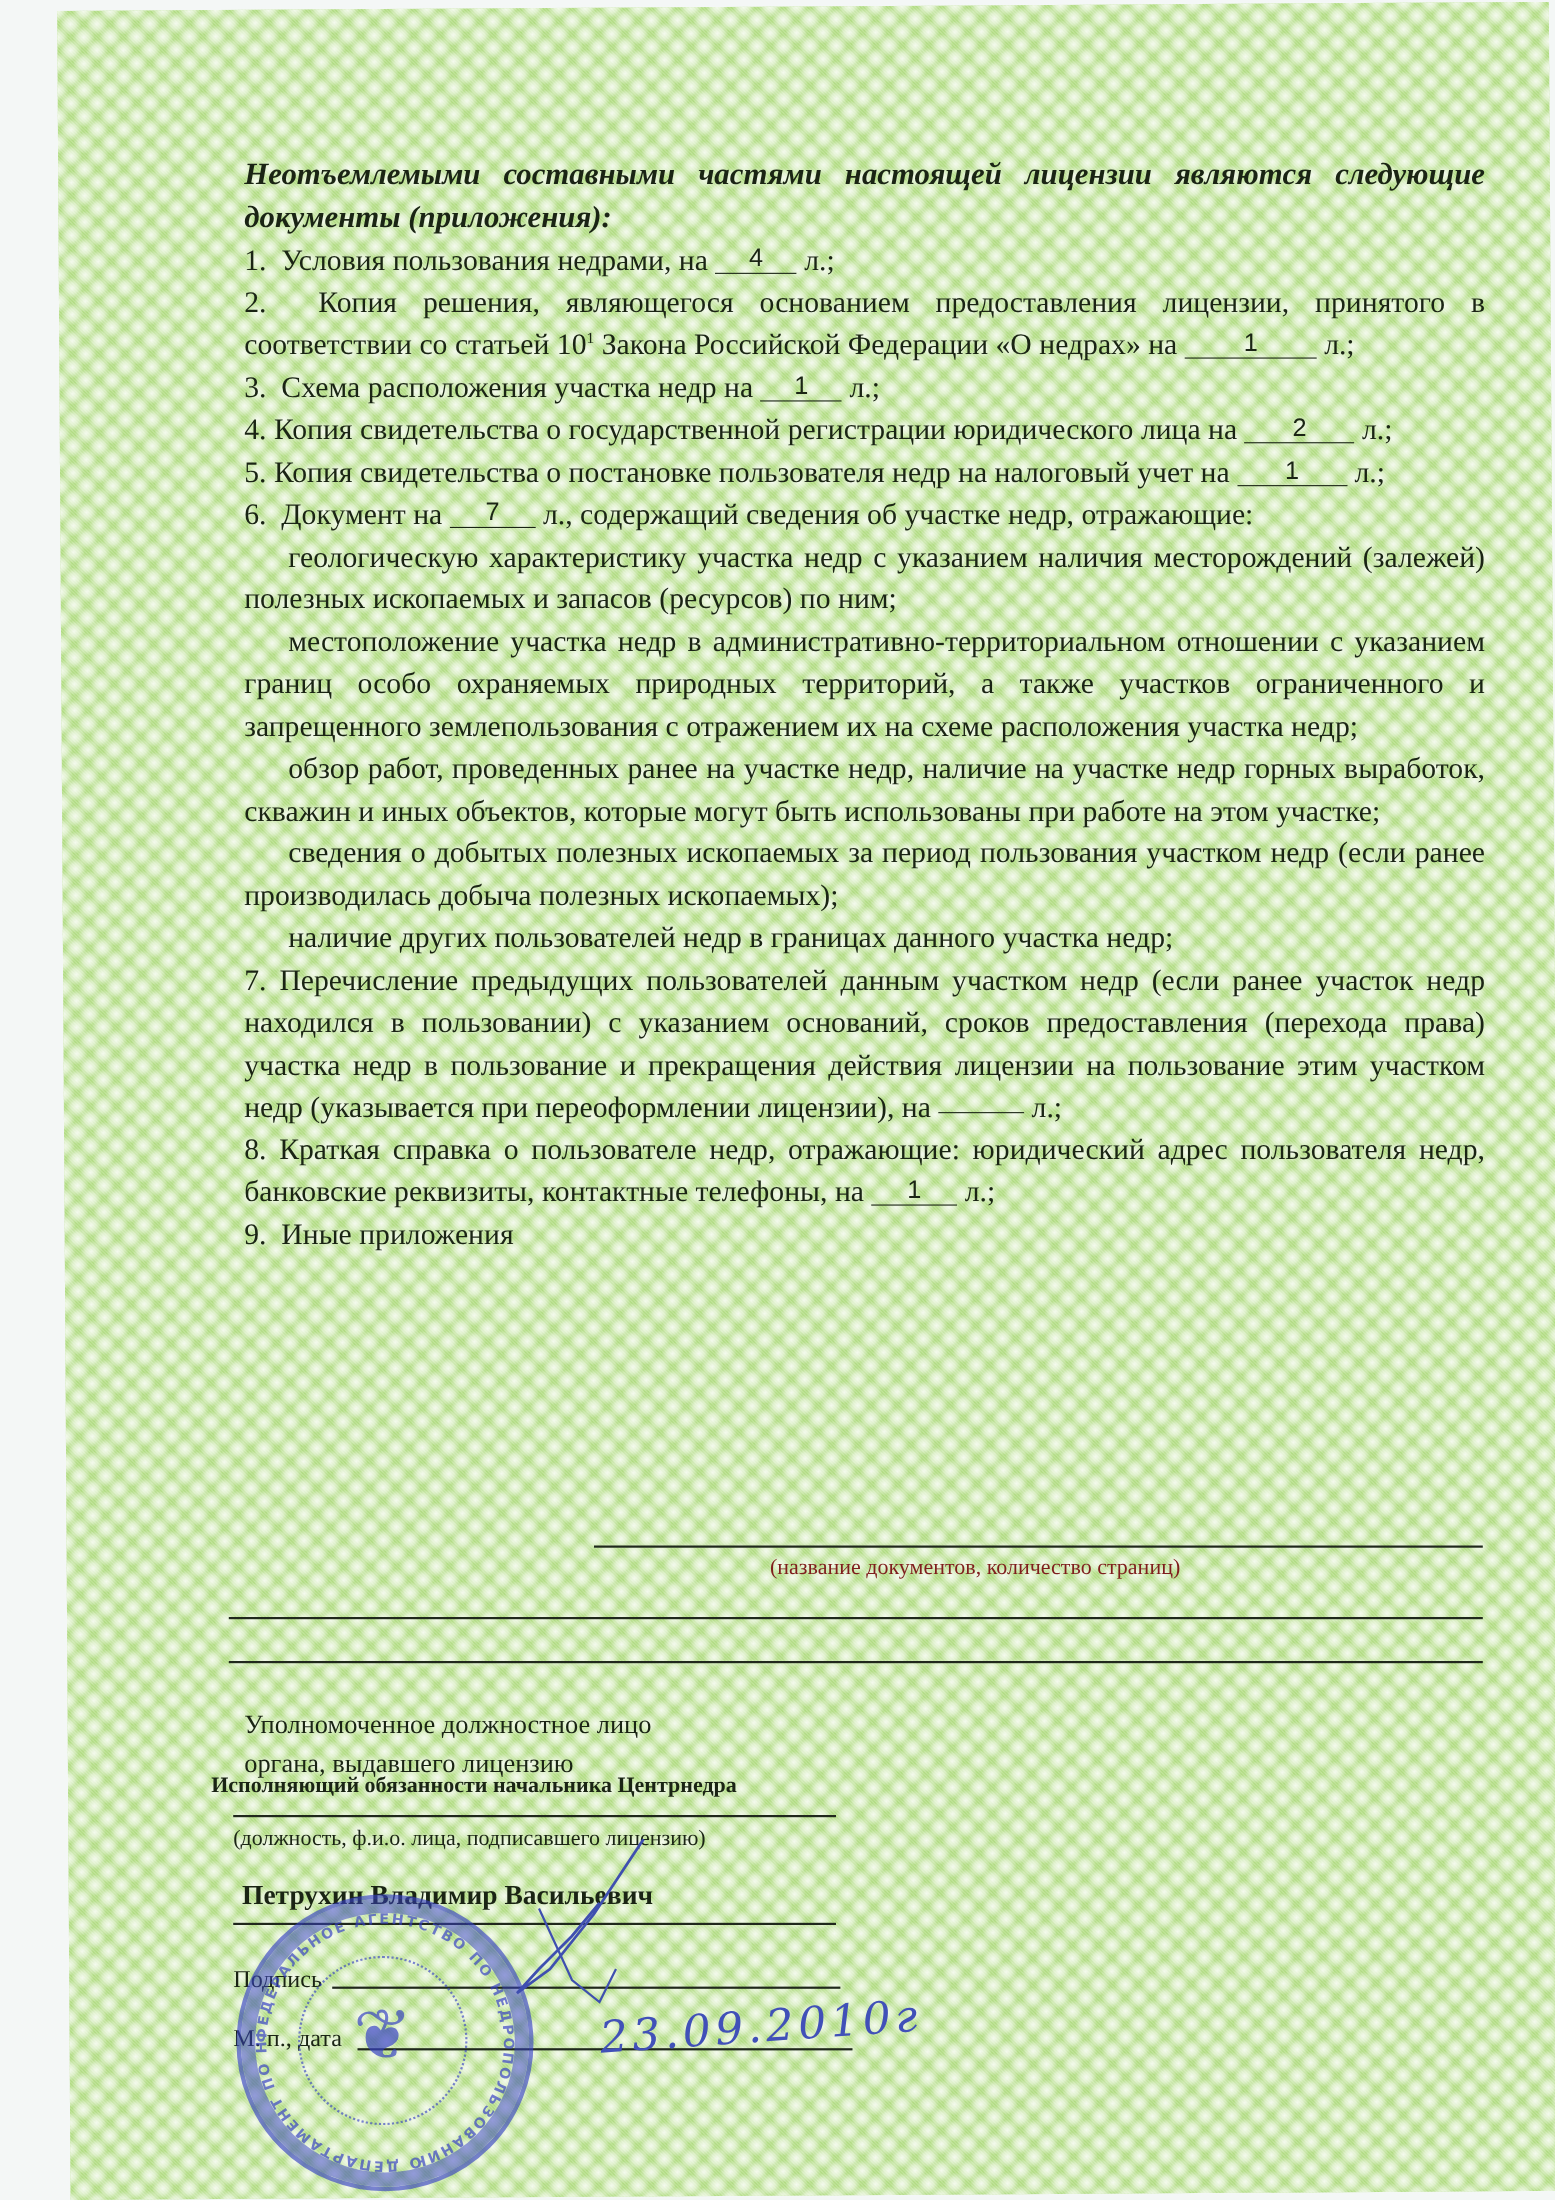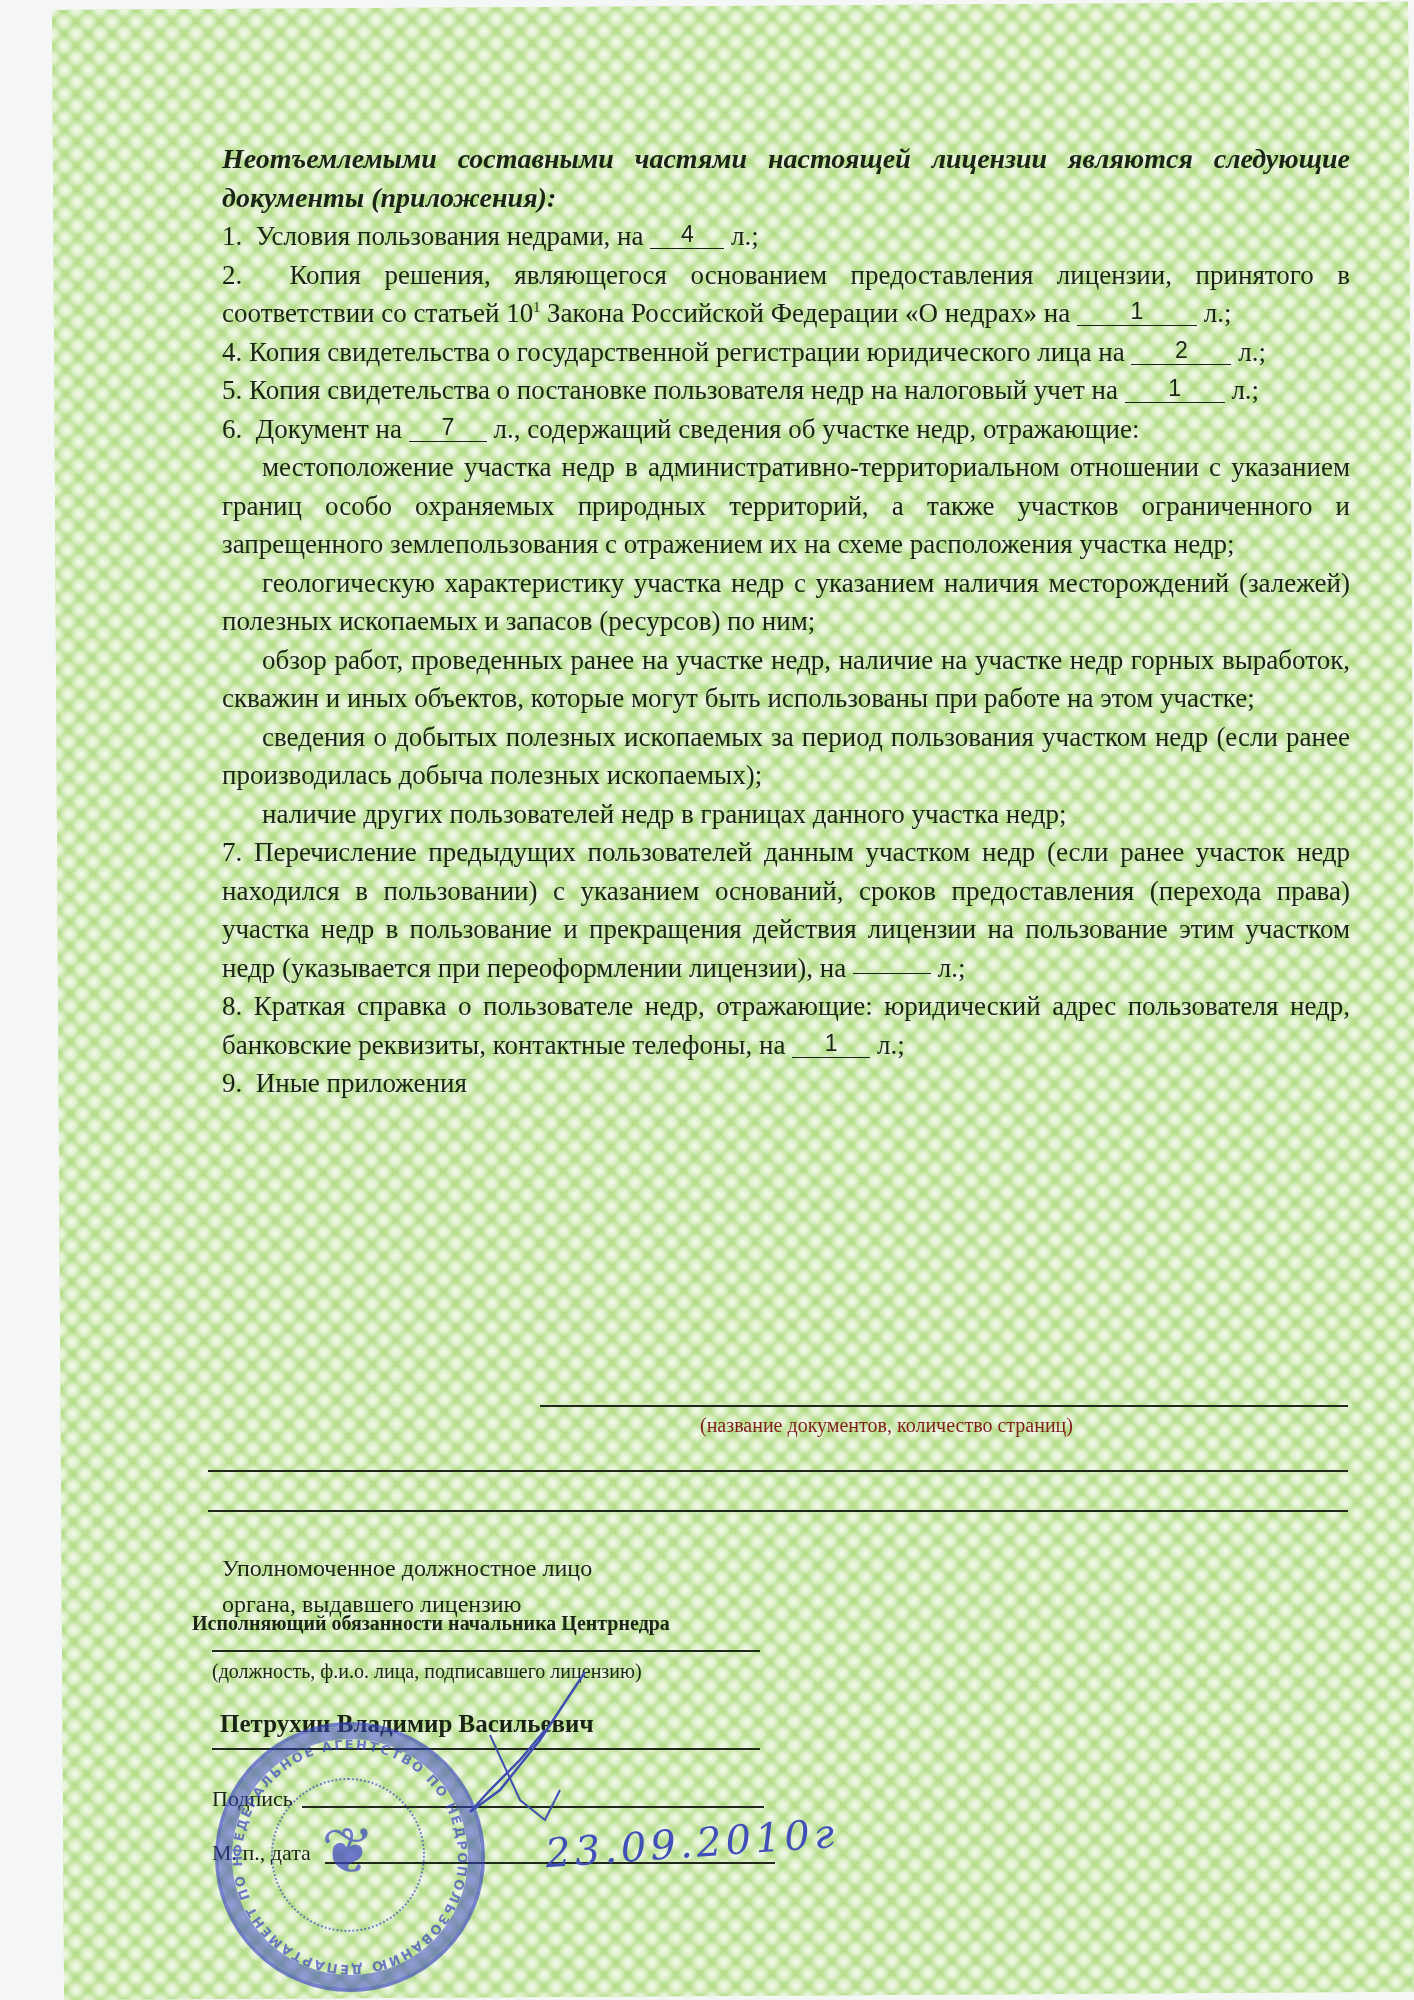--- a/index.html
+++ b/index.html
@@ -92,20 +92,26 @@
     <span>л.;</span>
   </p>
 
   <p class="item">
     <span>2.</span>&nbsp;
     <span>Копия решения, являющегося основанием предоставления лицензии, принятого в соответствии со статьей 10</span><sup>1</sup><span> Закона Российской Федерации «О недрах» на</span>
     <span class="fill w2">1</span>
     <span>л.;</span>
   </p>
 
+  <p class="item">
+    <span>3.</span>&nbsp;
+    <span>Схема расположения участка недр на</span>
+    <span class="fill w1">1</span>
+    <span>л.;</span>
+  </p>
 
   <p class="item">
     <span>4.</span>
     <span>Копия свидетельства о государственной регистрации юридического лица на</span>
     <span class="fill w4">2</span>
     <span>л.;</span>
   </p>
 
   <p class="item">
     <span>5.</span>
@@ -113,22 +119,22 @@
     <span class="fill w4">1</span>
     <span>л.;</span>
   </p>
 
   <p class="item">
     <span>6.</span>&nbsp;
     <span>Документ на</span>
     <span class="fill w5">7</span>
     <span>л., содержащий сведения об участке недр, отражающие:</span>
   </p>
+  <p class="sub">геологическую характеристику участка недр с указанием наличия месторождений (залежей) полезных ископаемых и запасов (ресурсов) по ним;</p>
   <p class="sub">местоположение участка недр в административно-территориальном отношении с указанием границ особо охраняемых природных территорий, а также участков ограниченного и запрещенного землепользования с отражением их на схеме расположения участка недр;</p>
-  <p class="sub">геологическую характеристику участка недр с указанием наличия месторождений (залежей) полезных ископаемых и запасов (ресурсов) по ним;</p>
   <p class="sub">обзор работ, проведенных ранее на участке недр, наличие на участке недр горных выработок, скважин и иных объектов, которые могут быть использованы при работе на этом участке;</p>
   <p class="sub">сведения о добытых полезных ископаемых за период пользования участком недр (если ранее производилась добыча полезных ископаемых);</p>
   <p class="sub">наличие других пользователей недр в границах данного участка недр;</p>
 
   <p class="item">
     <span>7.</span>
     <span>Перечисление предыдущих пользователей данным участком недр (если ранее участок недр находился в пользовании) с указанием оснований, сроков предоставления (перехода права) участка недр в пользование и прекращения действия лицензии на пользование этим участком недр (указывается при переоформлении лицензии), на</span>
     <span class="fill w5"></span>
     <span>л.;</span>
   </p>

